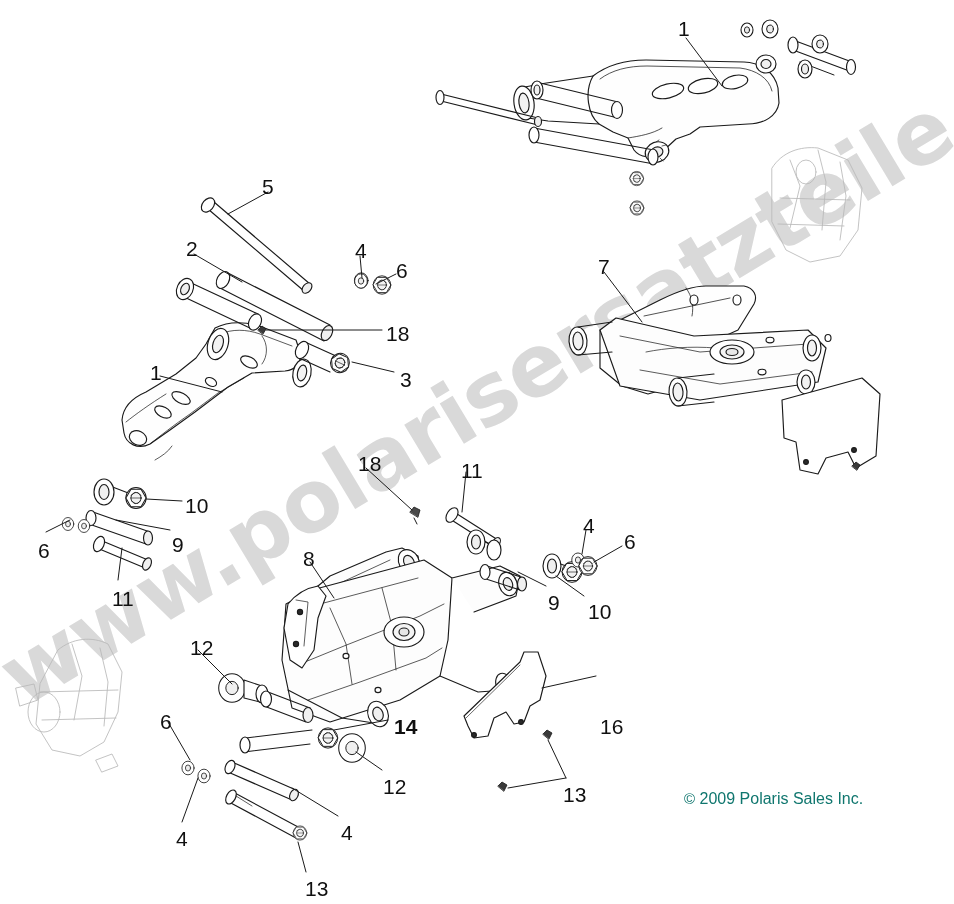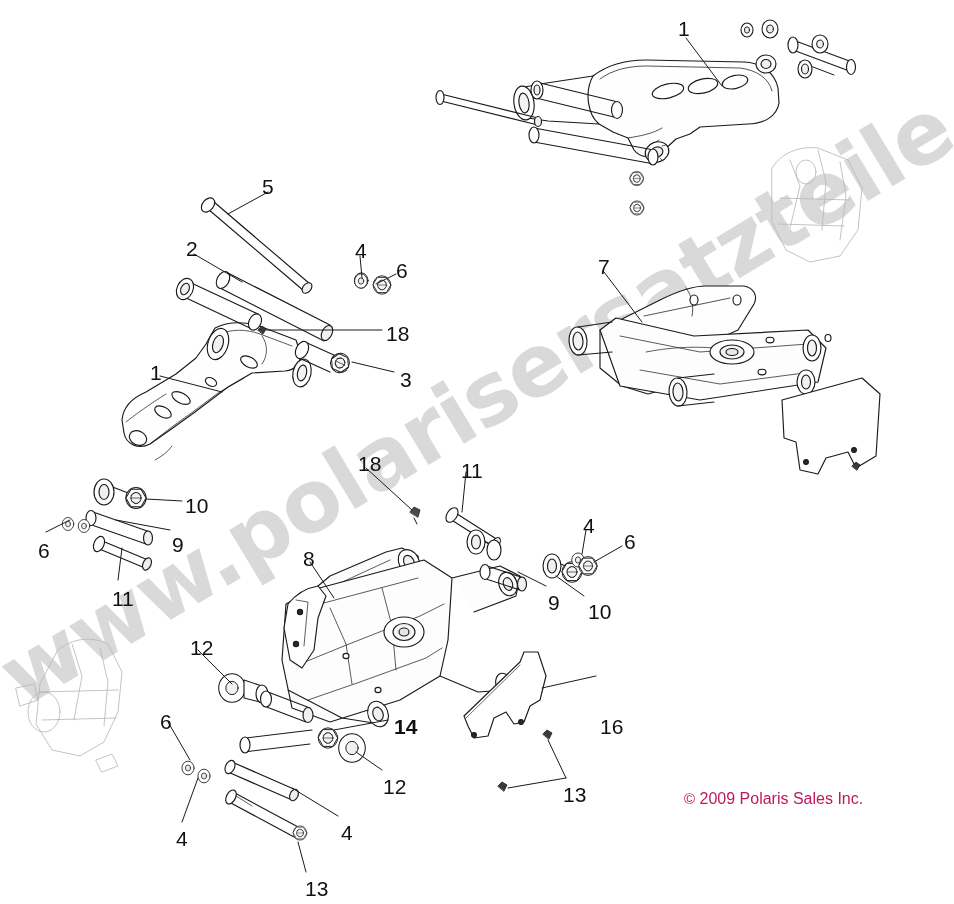--- a/index.html
+++ b/index.html
@@ -39,21 +39,21 @@
     line-height:1;
     white-space:nowrap;
   }
 
   
   .copyright{
     position:absolute;
     left:684px; top:790px;
     font-family:"Liberation Sans",sans-serif;
     font-size:16px;
-    color:#be185d;
+    color:#0f766e;
     white-space:nowrap;
   }
   .copyright .cmark{font-size:15px;}
 </style>
 </head>
 <body>
 
 <div id="stage">
 
   <div class="wm-layer">

